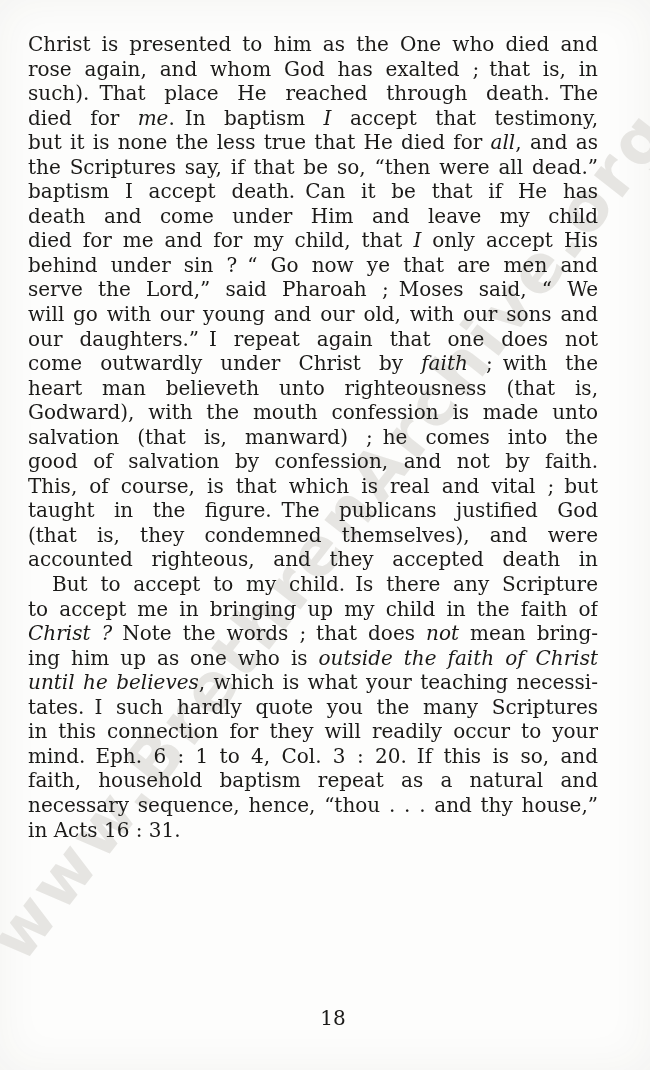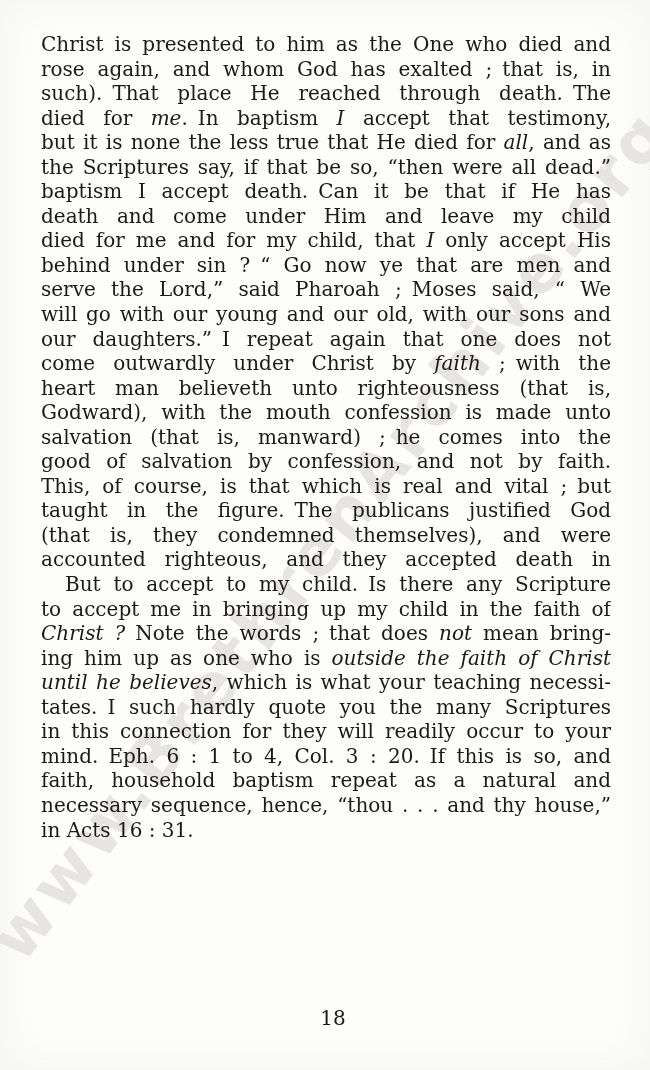--- a/index.html
+++ b/index.html
@@ -10,21 +10,21 @@
     box-shadow: inset 0 0 45px rgba(60,55,45,0.05);
   }
   .watermark {
     position:absolute; left:330px; top:535px;
     transform:translate(-50%,-50%) rotate(-52deg);
     font-family:"DejaVu Sans", sans-serif; font-weight:bold;
     font-size:66px; letter-spacing:4px; white-space:nowrap;
     color:var(--wm,#e6e5e2); z-index:0; user-select:none;
   }
   .text-block {
-    position:absolute; left:41px; top:32px; width:570px; z-index:1;
+    position:absolute; left:28px; top:32px; width:570px; z-index:1;
     font-family:"DejaVu Serif", serif; font-size:20px; color:var(--ink,#1b1a18);
   }
   .para { margin:0; }
   .line {
     line-height:24.55px; height:24.55px; overflow:hidden;
     text-align:justify; text-align-last:justify;
   }
   .line.end { text-align-last:left; }
   .line.indent { text-indent:24px; }
   .it { font-style:italic; }

